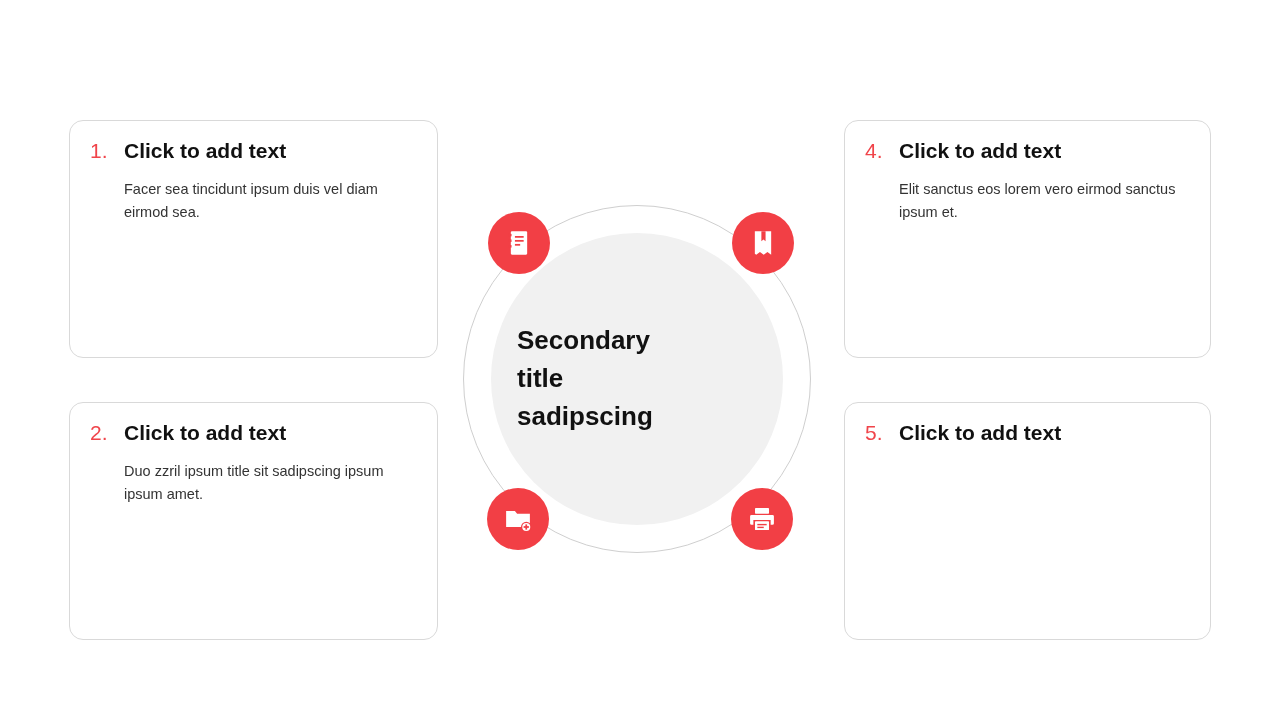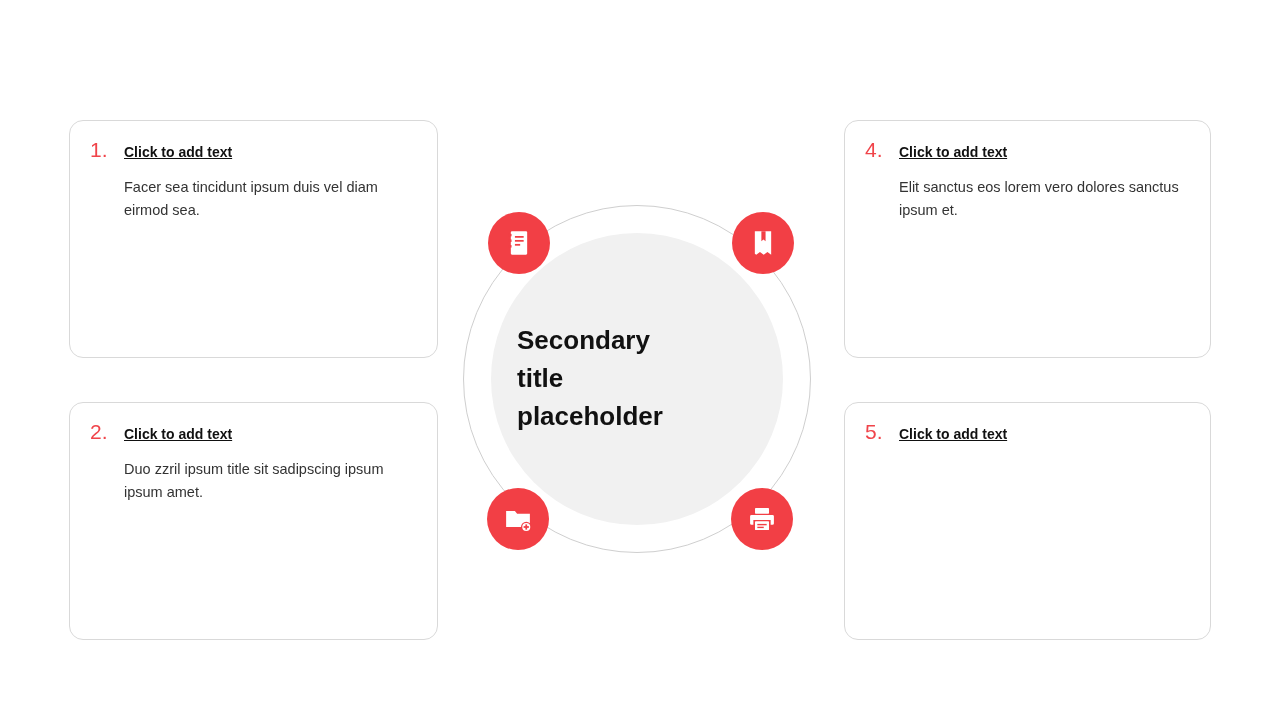--- a/index.html
+++ b/index.html
@@ -36,25 +36,24 @@
     gap: 14px;
   }
   .card-num {
     color: #f0444a;
     font-size: 21px;
     font-weight: 400;
     line-height: 1;
     min-width: 20px;
   }
   .card-title {
-    font-size: 14px;
+    font-size: 21px;
     font-weight: bold;
     color: #111111;
     line-height: 1.1;
-    text-decoration: underline;
   }
   .card-body {
     margin-left: 34px;
     margin-top: 16px;
     font-size: 14.5px;
     line-height: 1.55;
     color: #333333;
     max-width: 295px;
   }
 
@@ -136,34 +135,34 @@
       <div class="card-title">Click to add text</div>
     </div>
     <div class="card-body">Duo zzril ipsum title sit sadipscing ipsum ipsum amet.</div>
   </div>
 
   <div class="card" id="card4">
     <div class="card-head">
       <div class="card-num">4.</div>
       <div class="card-title">Click to add text</div>
     </div>
-    <div class="card-body">Elit sanctus eos lorem vero dolores sanctus ipsum et.</div>
+    <div class="card-body">Elit sanctus eos lorem vero eirmod sanctus ipsum et.</div>
   </div>
 
   <div class="card" id="card5">
     <div class="card-head">
       <div class="card-num">5.</div>
       <div class="card-title">Click to add text</div>
     </div>
   </div>
 
   <div class="diagram">
     <div class="ring"></div>
     <div class="inner-circle">
-      <div class="center-title">Secondary title placeholder</div>
+      <div class="center-title">Secondary title sadipscing</div>
     </div>
 
     <div class="bubble" id="bubble-tl">
       <span>
         <svg width="28" height="28" viewBox="0 0 24 24" fill="#ffffff" aria-hidden="true">
           <path d="M6 2h12a1 1 0 0 1 1 1v18a1 1 0 0 1-1 1H6a1 1 0 0 1-1-1V3a1 1 0 0 1 1-1z"></path>
           <rect x="3.2" y="4.2" width="2.4" height="2.1" fill="#f23f45"></rect>
           <rect x="3.2" y="9.0" width="2.4" height="2.1" fill="#f23f45"></rect>
           <rect x="3.2" y="13.8" width="2.4" height="2.1" fill="#f23f45"></rect>
           <rect x="8.5" y="6.0" width="7.5" height="1.5" fill="#f23f45"></rect>

